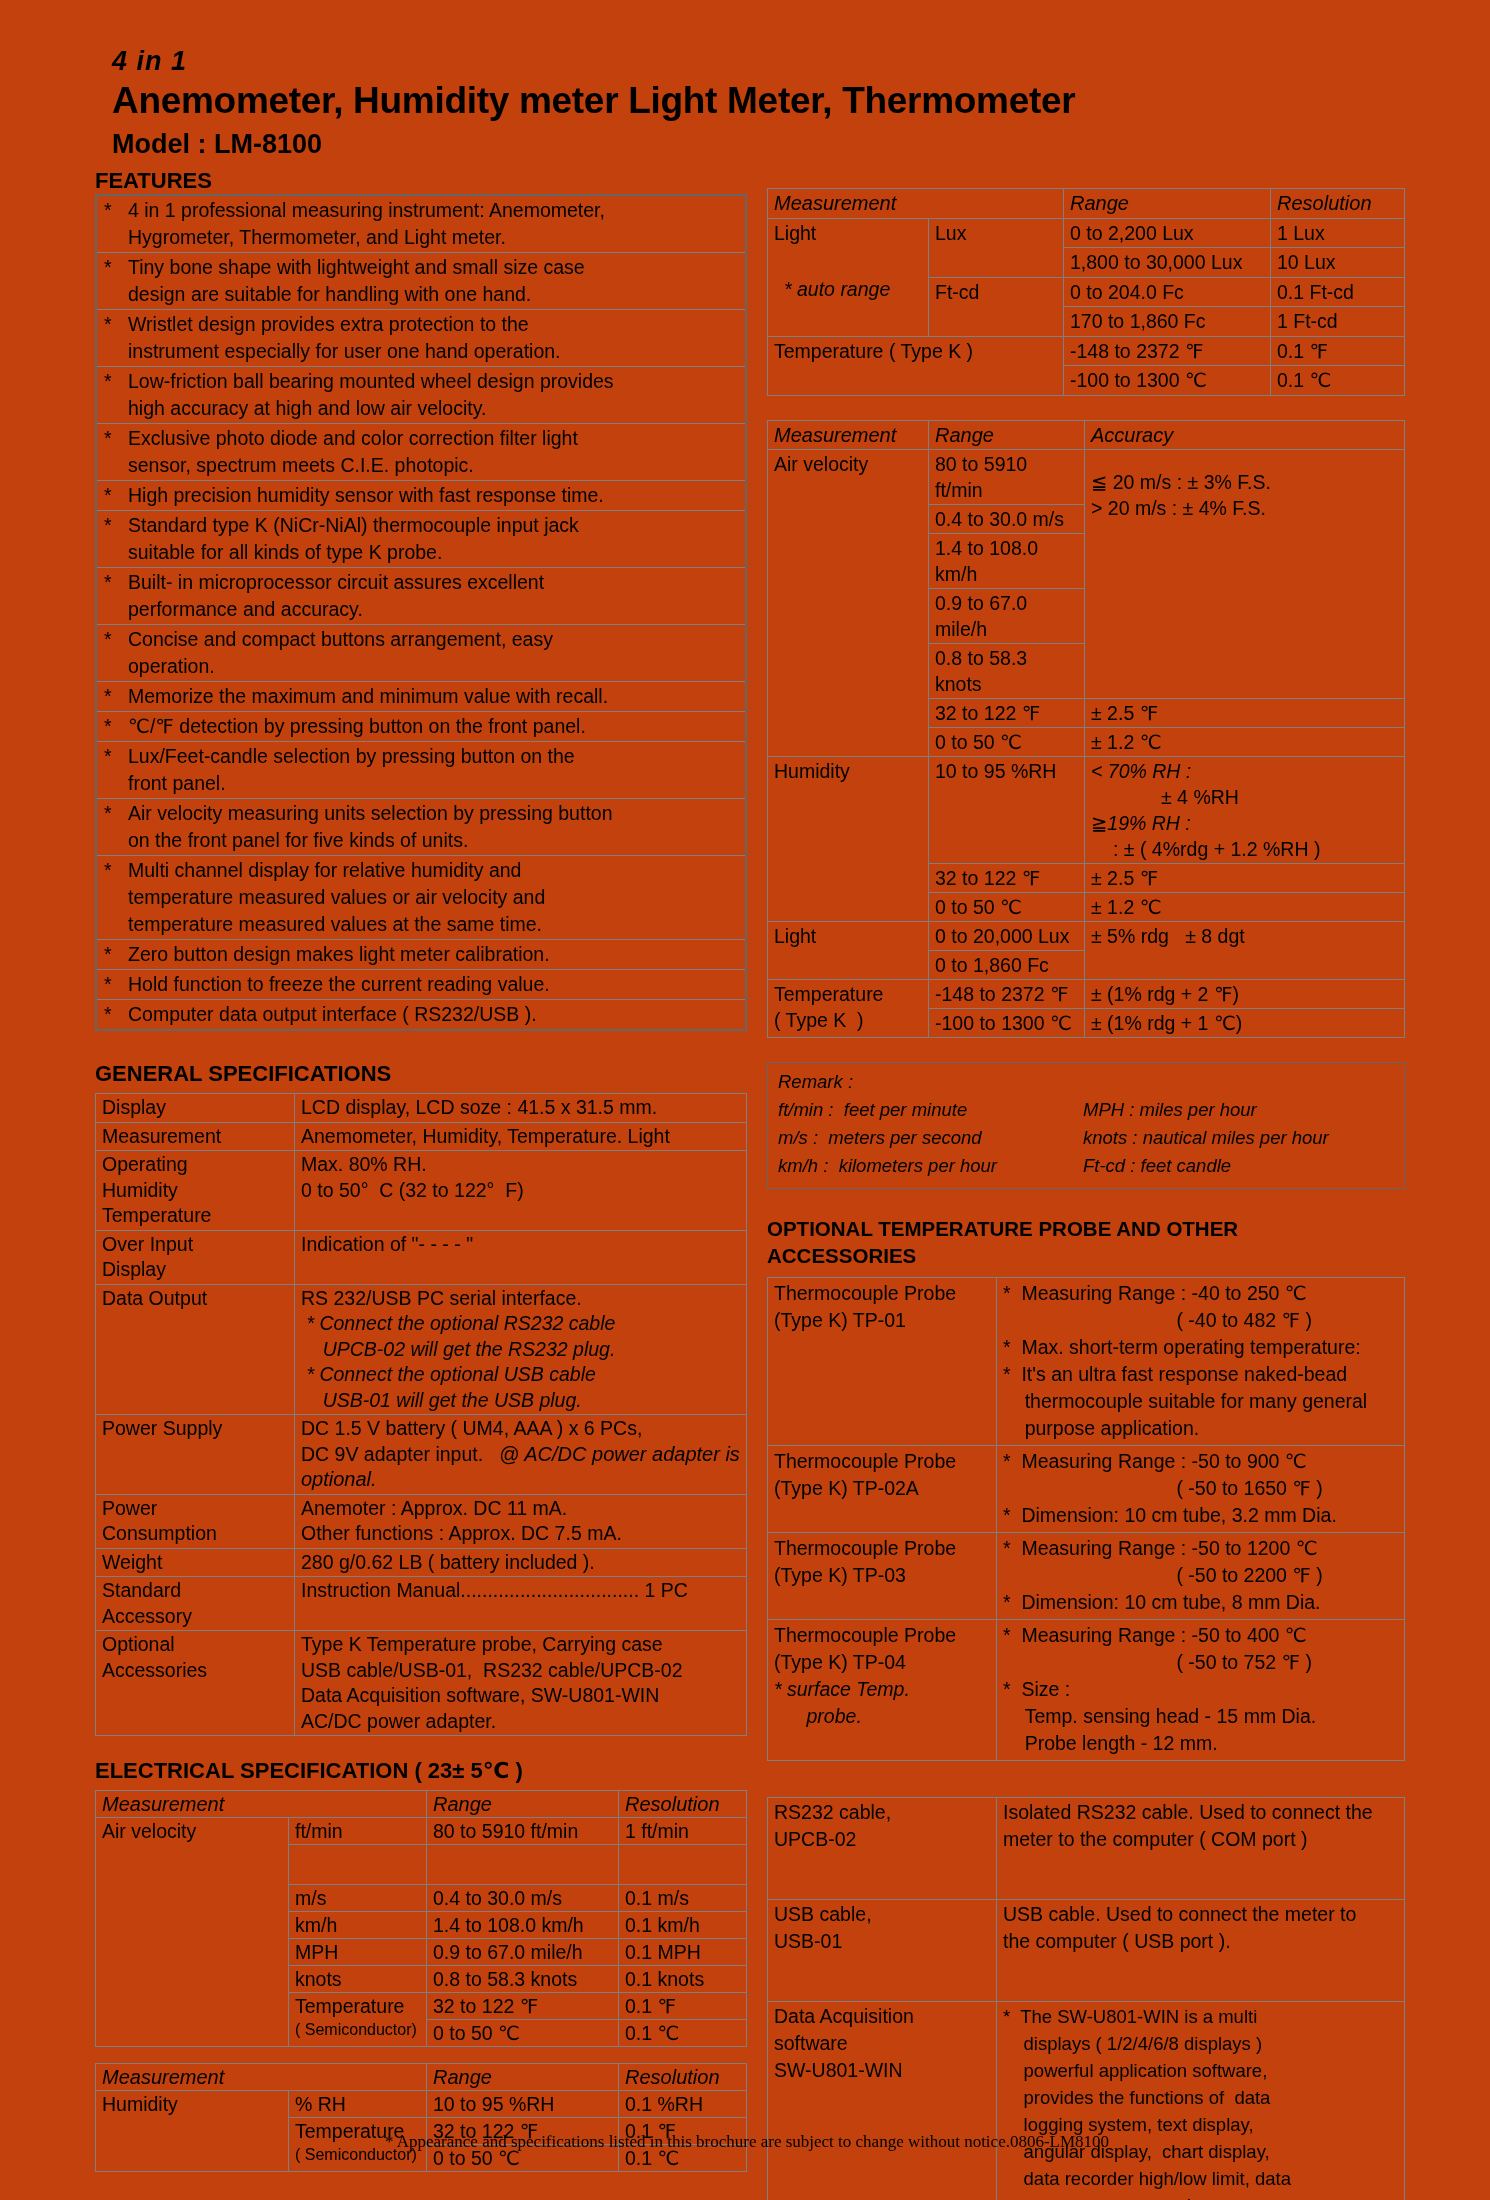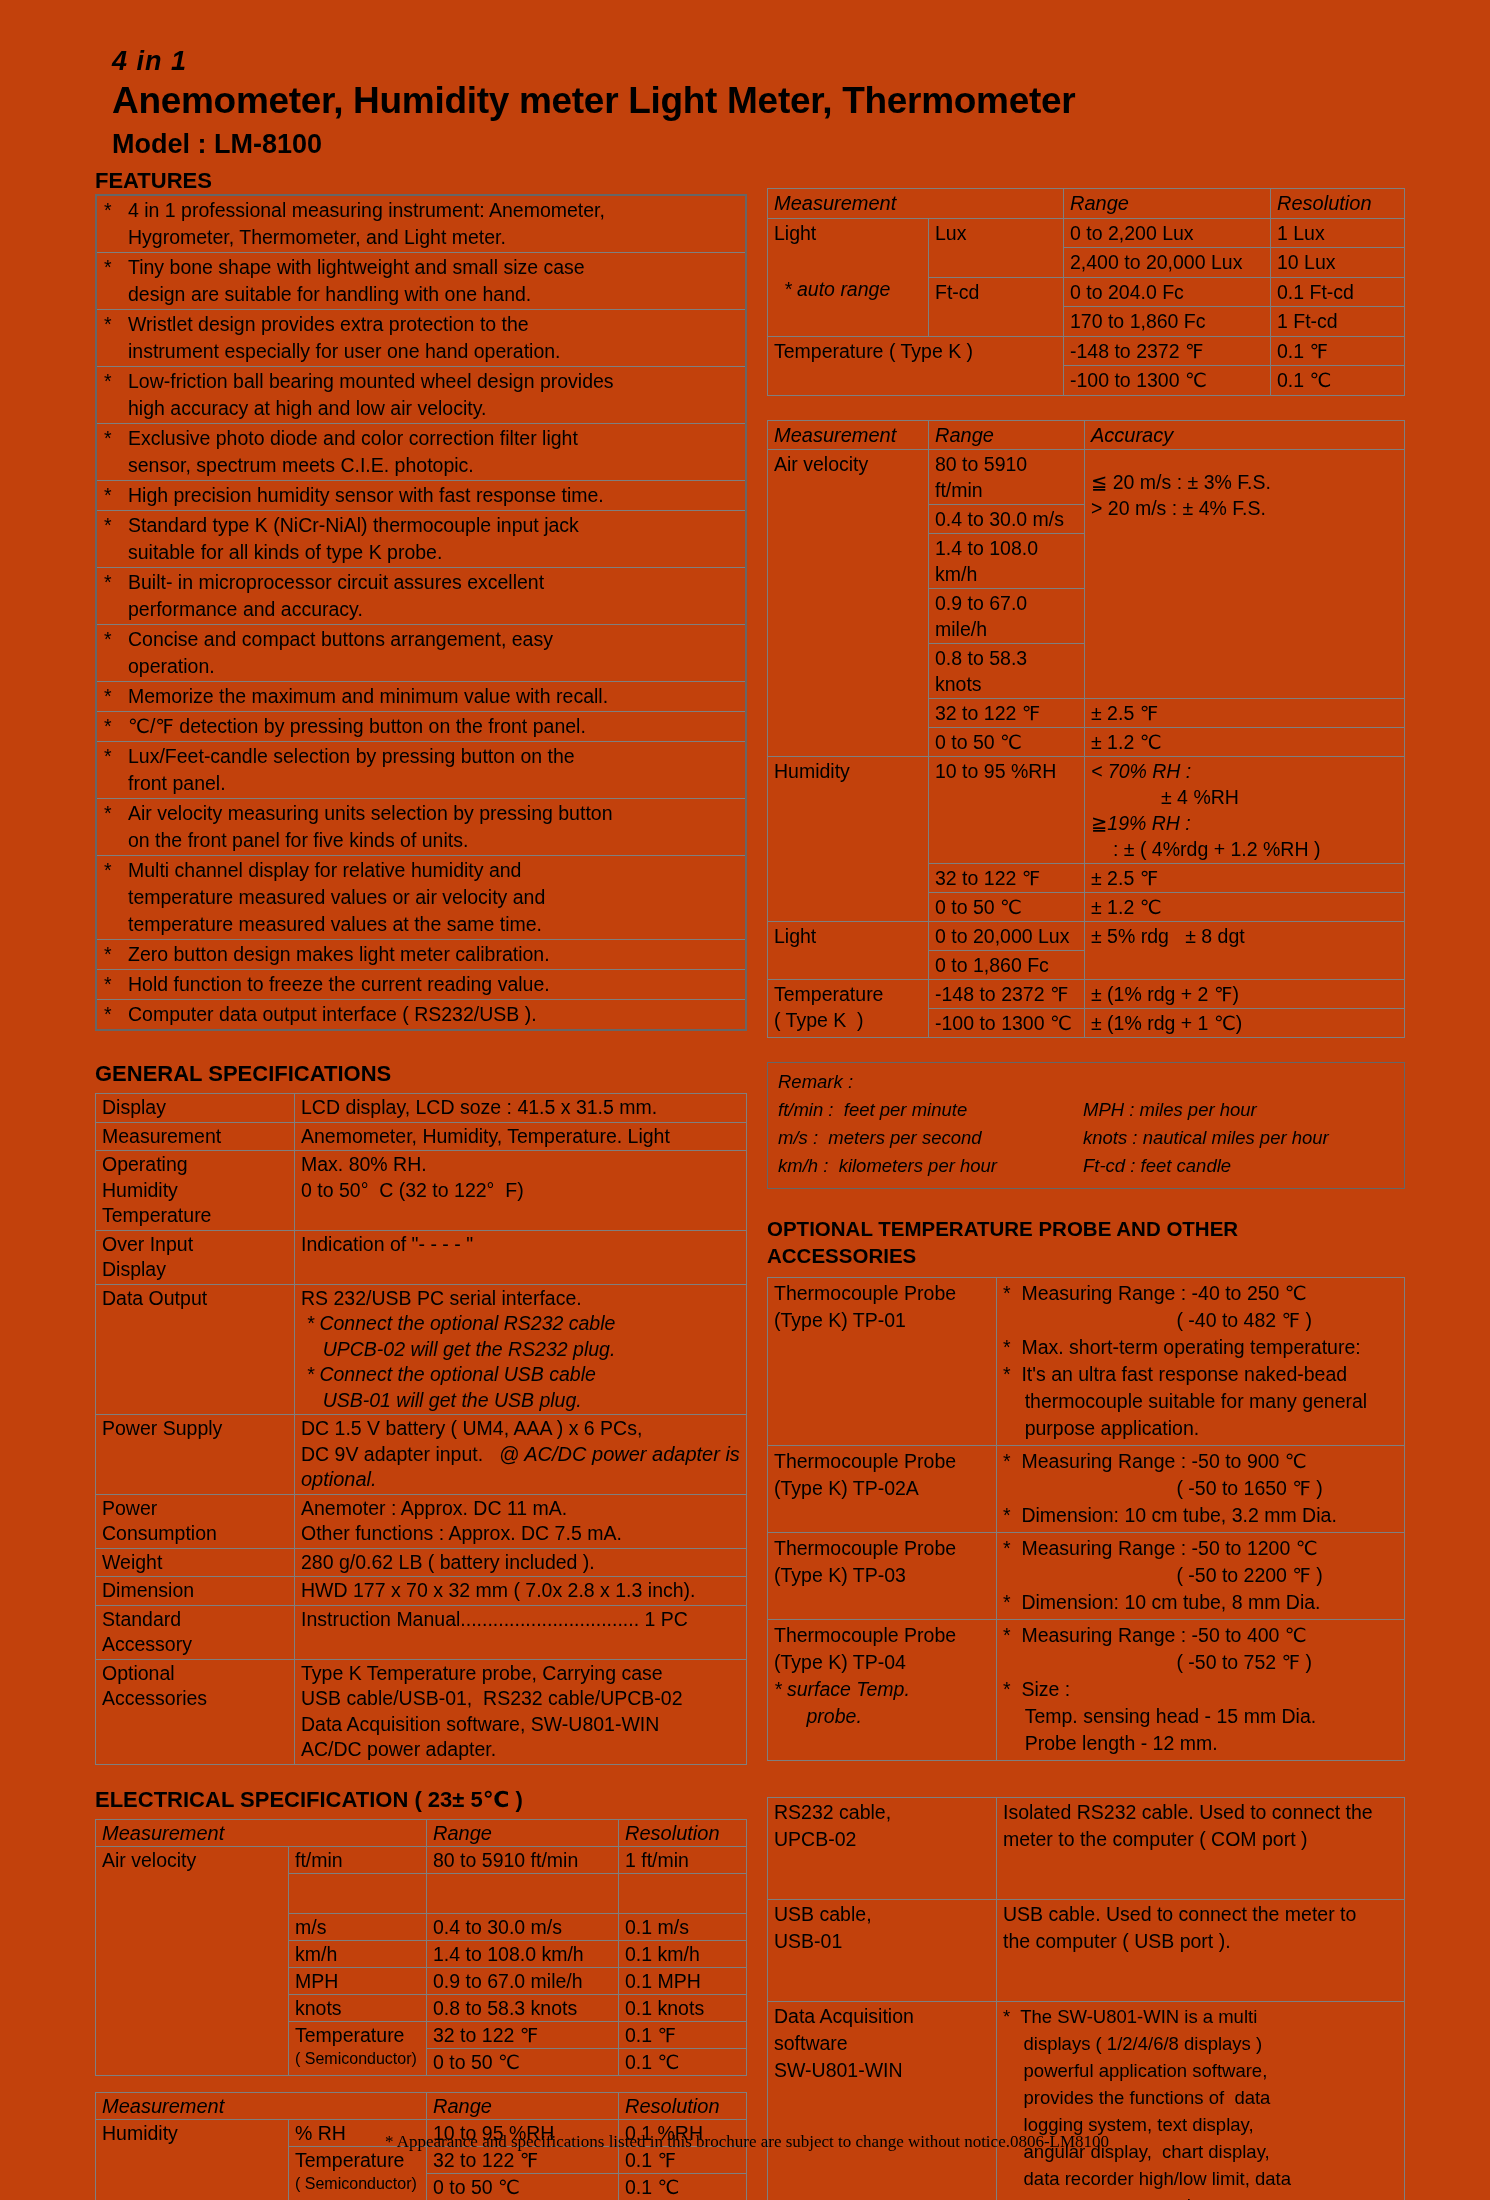--- a/index.html
+++ b/index.html
@@ -216,24 +216,20 @@
               <td class="pre">Power
 Consumption</td>
               <td class="pre">Anemoter : Approx. DC 11 mA.
 Other functions : Approx. DC 7.5 mA.</td>
             </tr>
         <tr>
               <td>Weight</td>
               <td>280 g/0.62 LB ( battery included ).</td>
             </tr>
         <tr>
-              <td>Dimension</td>
-              <td>HWD 177 x 70 x 32 mm ( 7.0x 2.8 x 1.3 inch).</td>
-            </tr>
-        <tr>
               <td class="pre">Standard
 Accessory</td>
               <td>Instruction Manual................................. 1 PC</td>
             </tr>
         <tr>
               <td class="pre">Optional
 Accessories</td>
               <td class="pre">Type K Temperature probe, Carrying case
 USB cable/USB-01,  RS232 cable/UPCB-02
 Data Acquisition software, SW-U801-WIN
@@ -357,21 +353,21 @@
         <tr>
           <td rowspan="4">
                 <div>Light</div>
                 <div class="it autorange">* auto range</div>
               </td>
           <td rowspan="2">Lux</td>
           <td>0 to 2,200 Lux</td>
               <td>1 Lux</td>
         </tr>
         <tr>
-              <td>2,400 to 20,000 Lux</td>
+              <td>1,800 to 30,000 Lux</td>
               <td>10 Lux</td>
             </tr>
         <tr>
               <td rowspan="2">Ft-cd</td>
               <td>0 to 204.0 Fc</td>
               <td>0.1 Ft-cd</td>
             </tr>
         <tr>
               <td>170 to 1,860 Fc</td>
               <td>1 Ft-cd</td>

